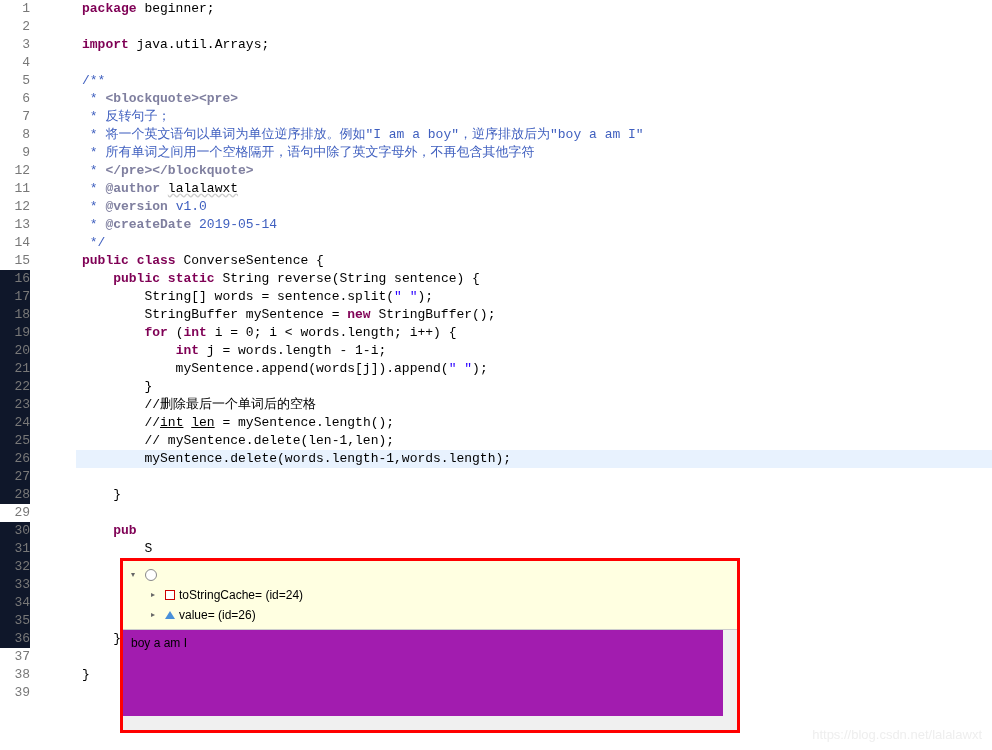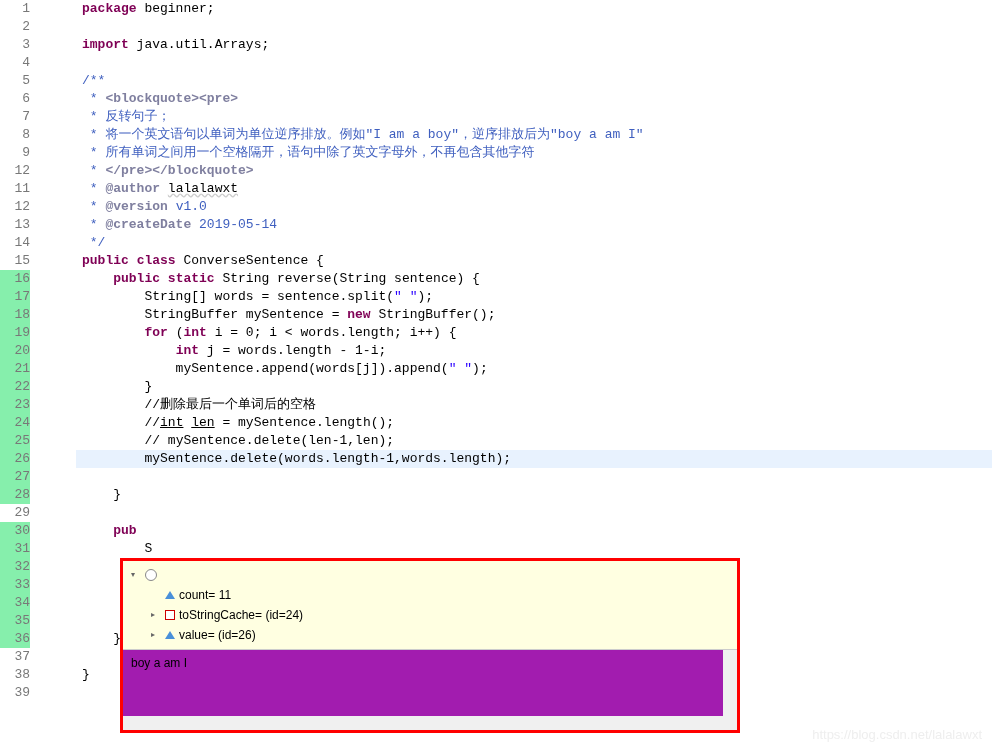--- a/index.html
+++ b/index.html
@@ -41,21 +41,21 @@
   .hl-cursor { background: #e8f2fe; }
   .kw { color: #7f0055; font-weight: bold; }
   .str { color: #2a00ff; }
   .cmt { color: #000000; }
   .doc { color: #3f5fbf; }
   .doctag { color: #7f7f9f; font-weight: bold; }
   .zh { color: #3f5fbf; }
   .underline { text-decoration: underline wavy #ccc; }
   
   .linenum-highlight {
-    background: #86efac;
+    background: #0f172a;
   }
   
   .watermark {
     position: absolute;
     right: 10px;
     bottom: 8px;
     color: #eee;
     font-size: 13px;
     font-family: sans-serif;
   }
@@ -161,25 +161,20 @@
 
 <div class="debug-popup">
   <div class="debug-inner">
     <div class="debug-tree">
       <div class="row">
         <span class="tri">▾</span>
         <span class="ico-circle"></span>
       </div>
       <div id="debug-rows">
           <div class="row indent1">
-            <span class="tri"></span>
-            <span class="ico-tri-blue"></span>
-            <span>count= 11</span>
-          </div>
-          <div class="row indent1">
             <span class="tri">▸</span>
             <span class="ico-sq"></span>
             <span>toStringCache= (id=24)</span>
           </div>
           <div class="row indent1">
             <span class="tri">▸</span>
             <span class="ico-tri-blue"></span>
             <span>value= (id=26)</span>
           </div>
         </div>

